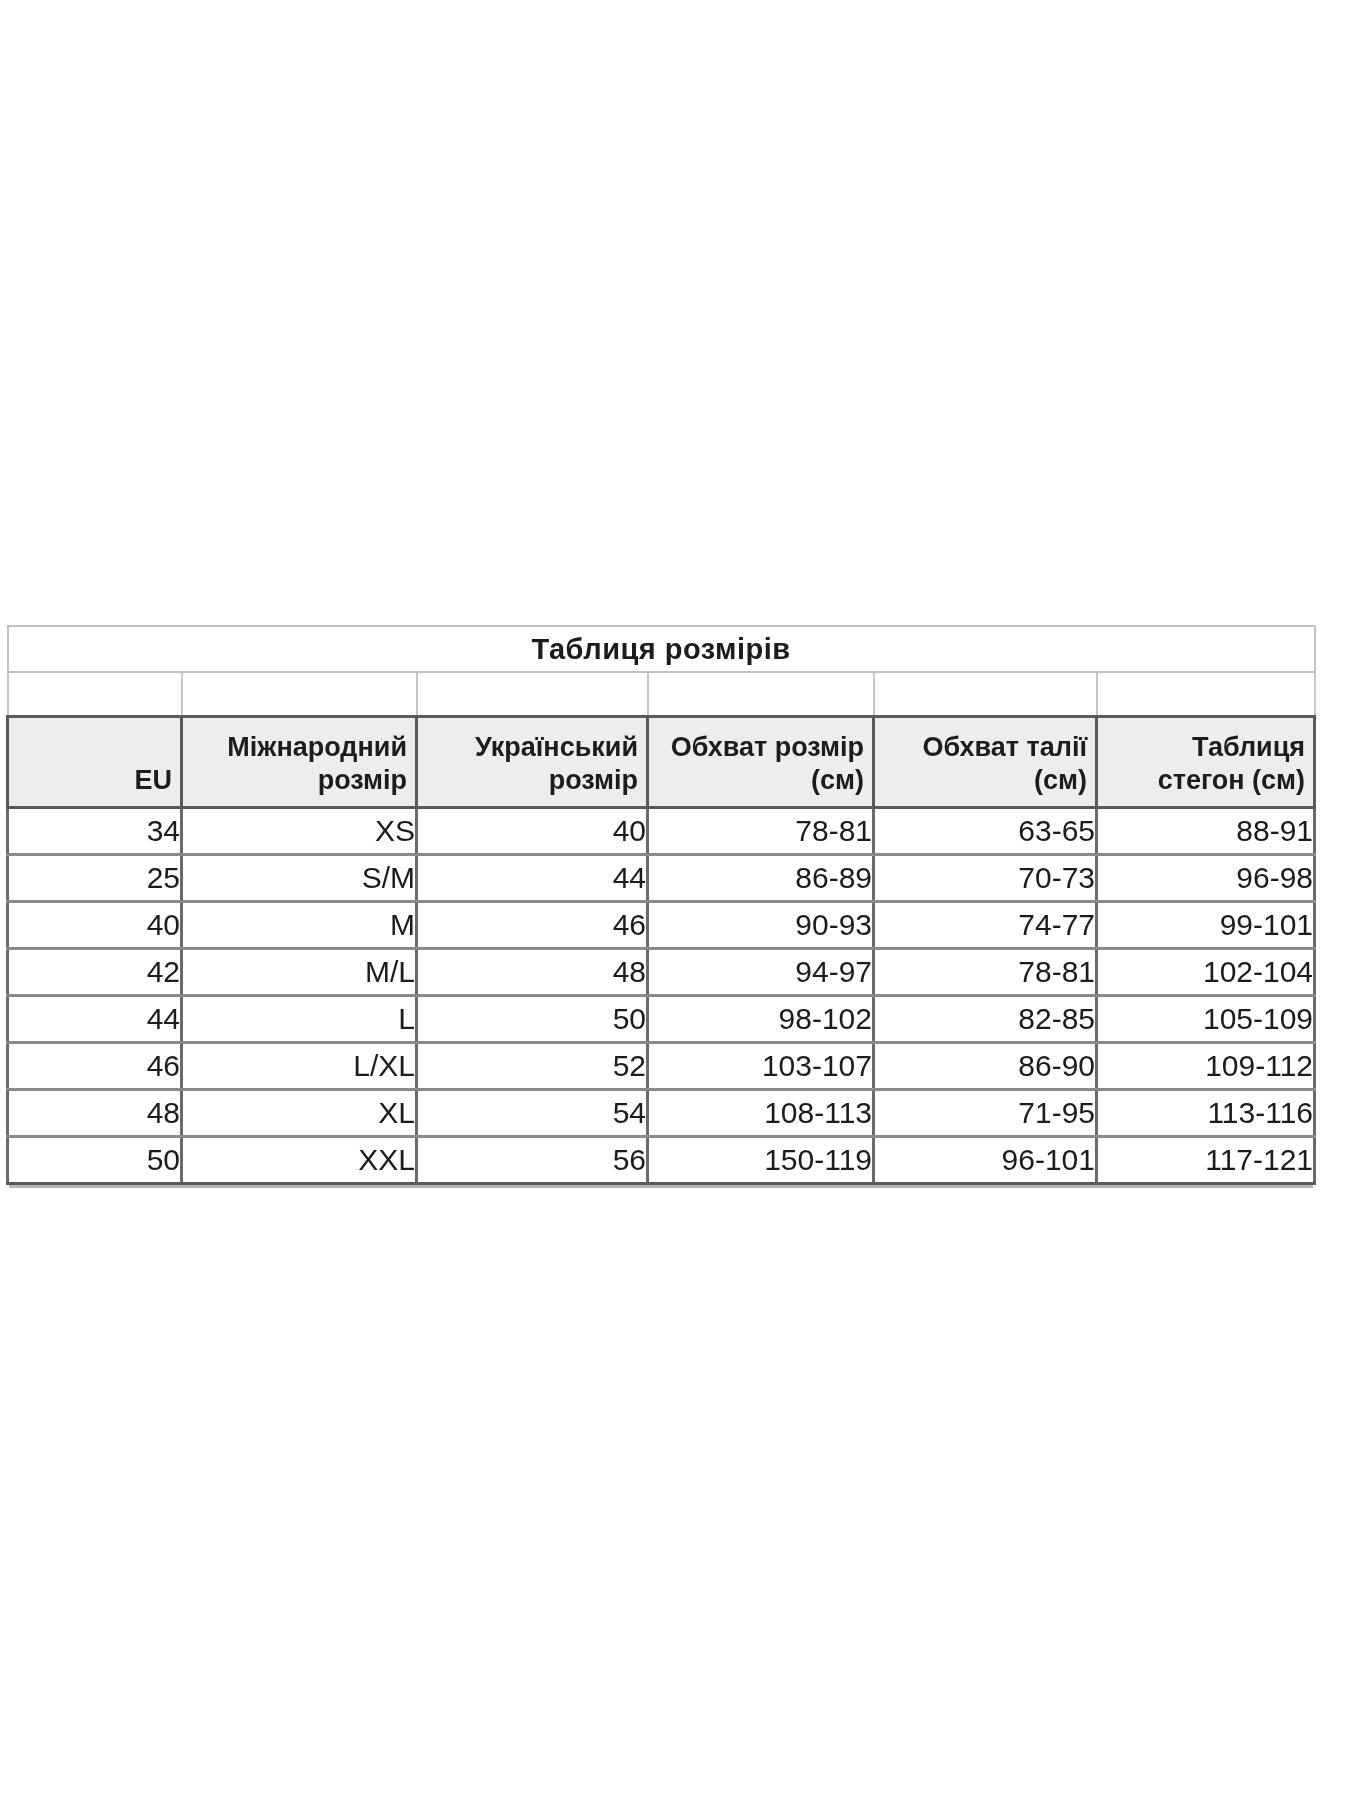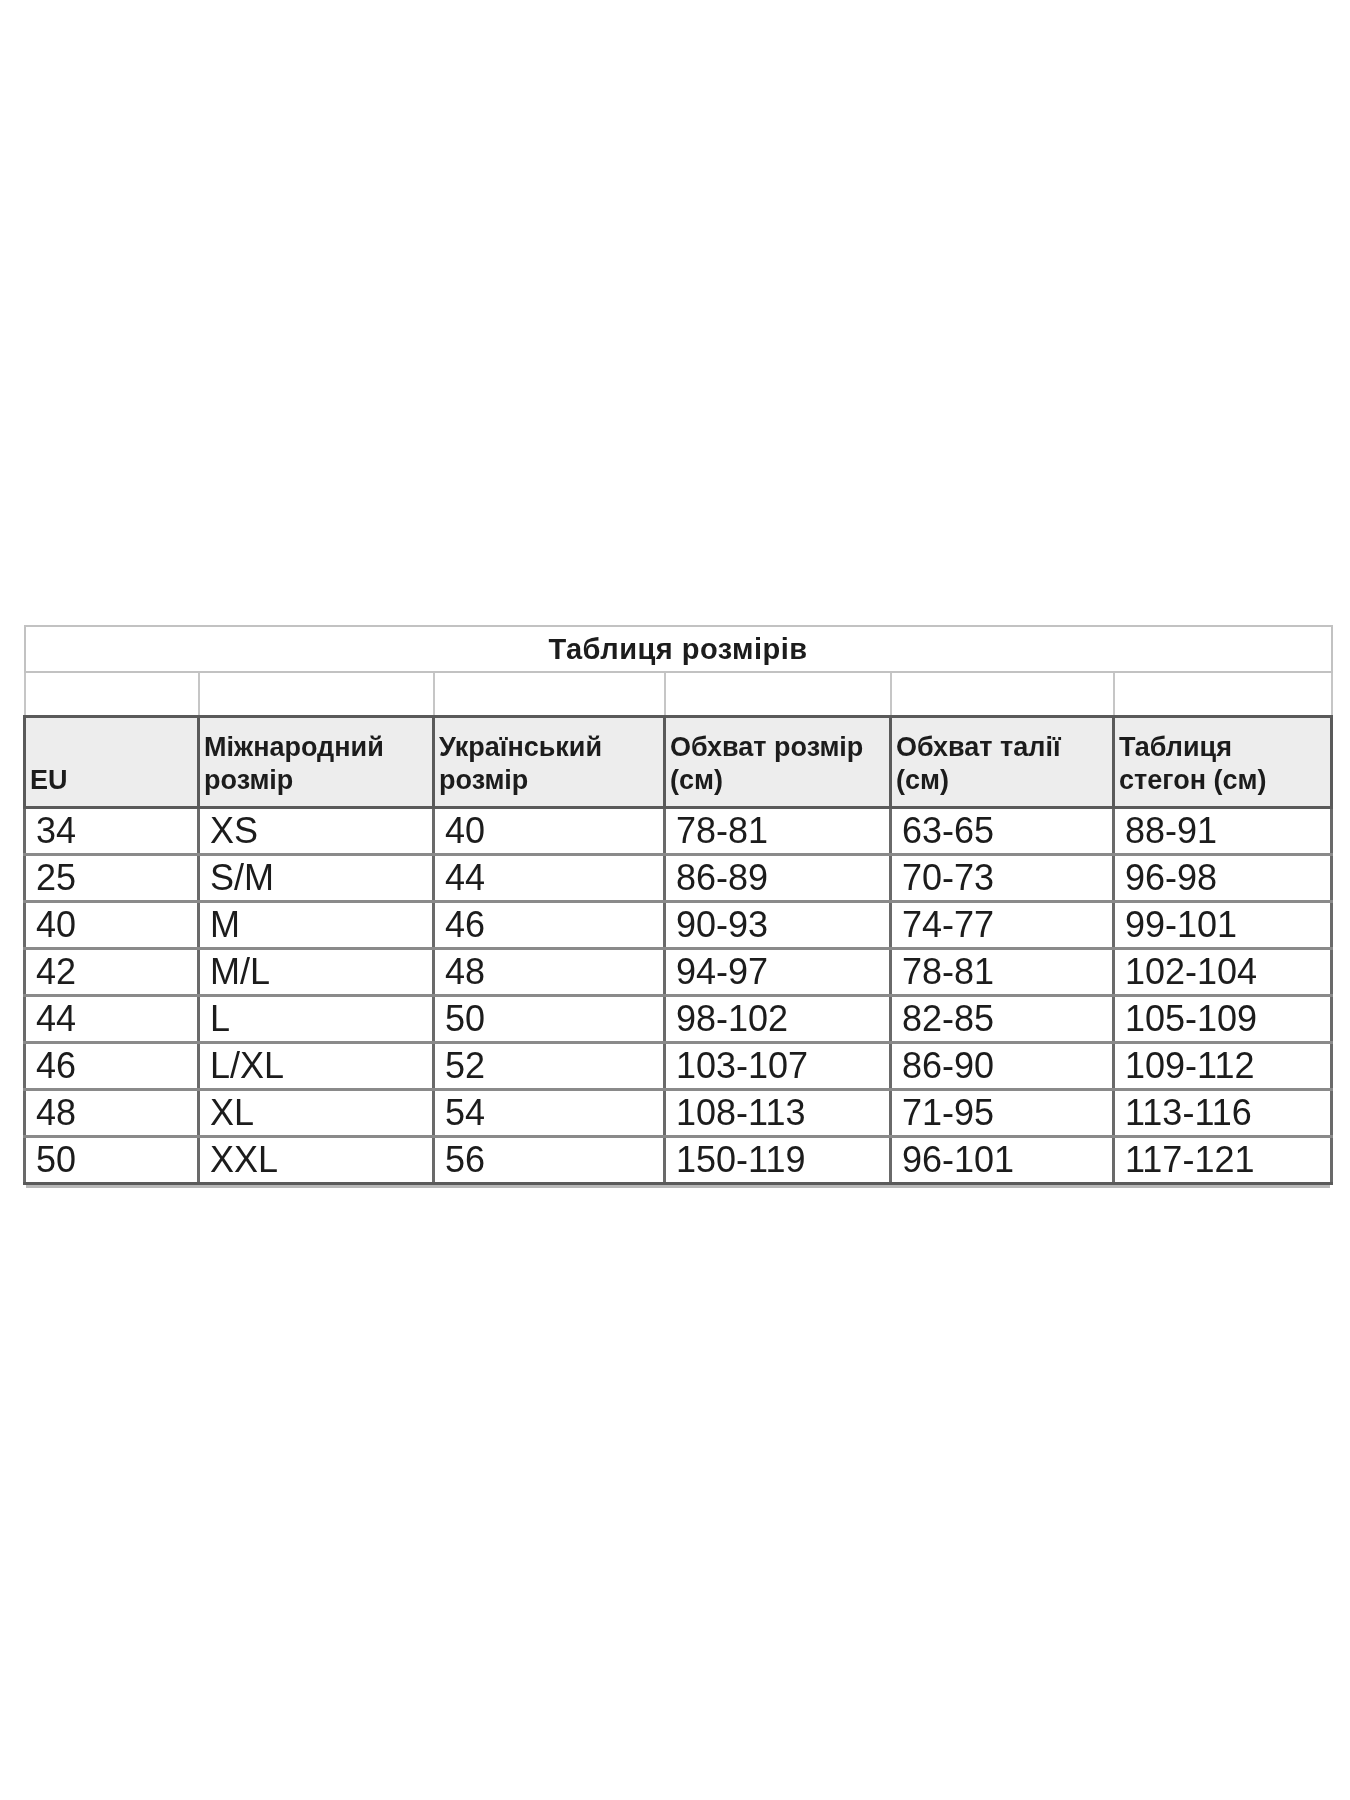--- a/index.html
+++ b/index.html
@@ -9,21 +9,21 @@
   }
   body {
     width: 1350px;
     height: 1800px;
     position: relative;
     font-family: "Liberation Sans", sans-serif;
     color: #1c1c1c;
   }
   .sheet {
     position: absolute;
-    left: 23px;
+    left: 6px;
     top: 625px;
   }
   table.size-table {
     border-collapse: collapse;
     table-layout: fixed;
     width: 1307px;
     box-shadow: 0 6px 0 -3px #b8b8b8;
   }
   
   td.title-cell {
@@ -43,34 +43,34 @@
     background: #ffffff;
   }
   
   th.header-cell {
     height: 76px;
     border: 3px solid #5a5a5a;
     background: #ededed;
     font-weight: bold;
     font-size: 27px;
     line-height: 1.25;
-    text-align: left;
+    text-align: right;
     vertical-align: bottom;
     padding: 4px 8px 8px 4px;
   }
   
   td.data-cell {
     height: 44px;
     border-left: 3px solid #6a6a6a;
     border-right: 3px solid #6a6a6a;
     border-top: 3px solid #8a8a8a;
     border-bottom: 3px solid #8a8a8a;
     background: #ffffff;
-    font-size: 36px;
-    text-align: left;
+    font-size: 30px;
+    text-align: right;
     vertical-align: middle;
     padding: 0 0 0 10px;
     white-space: nowrap;
     overflow: hidden;
   }
   tr.data-row:last-child td.data-cell {
     border-bottom: 3px solid #5a5a5a;
   }
 </style>
 </head>

